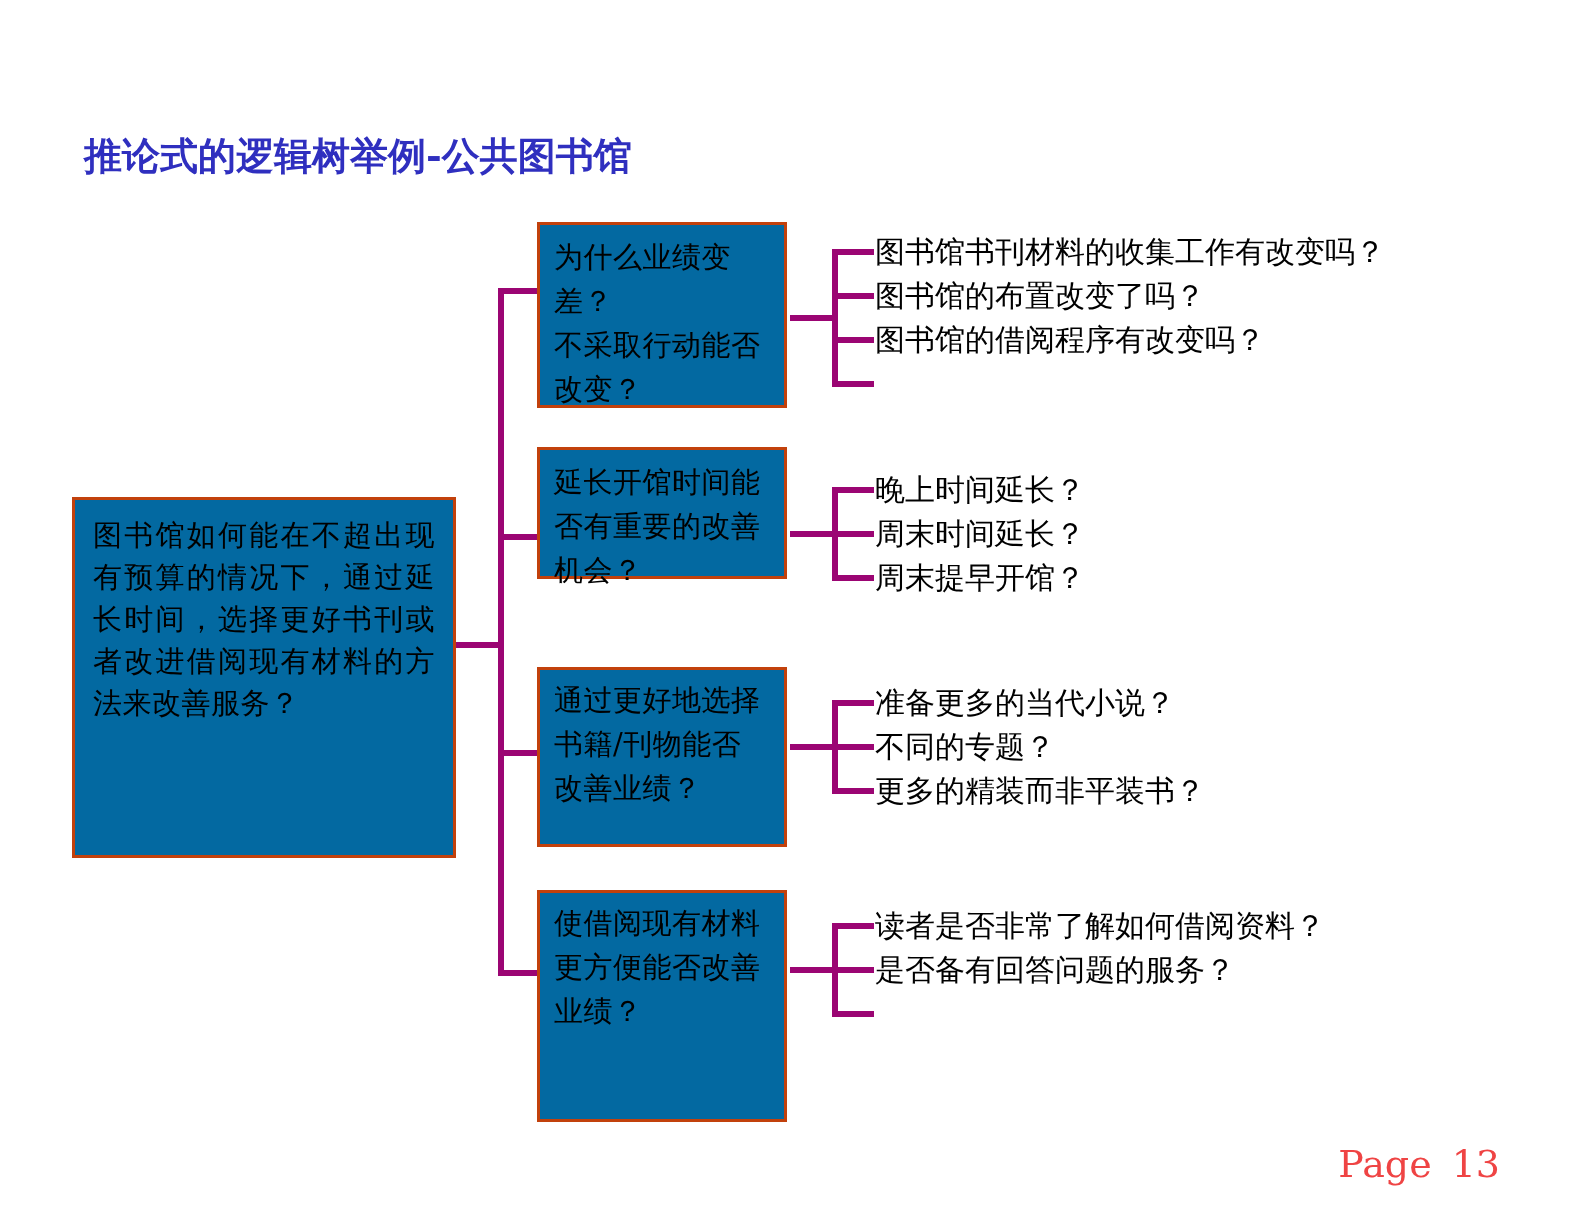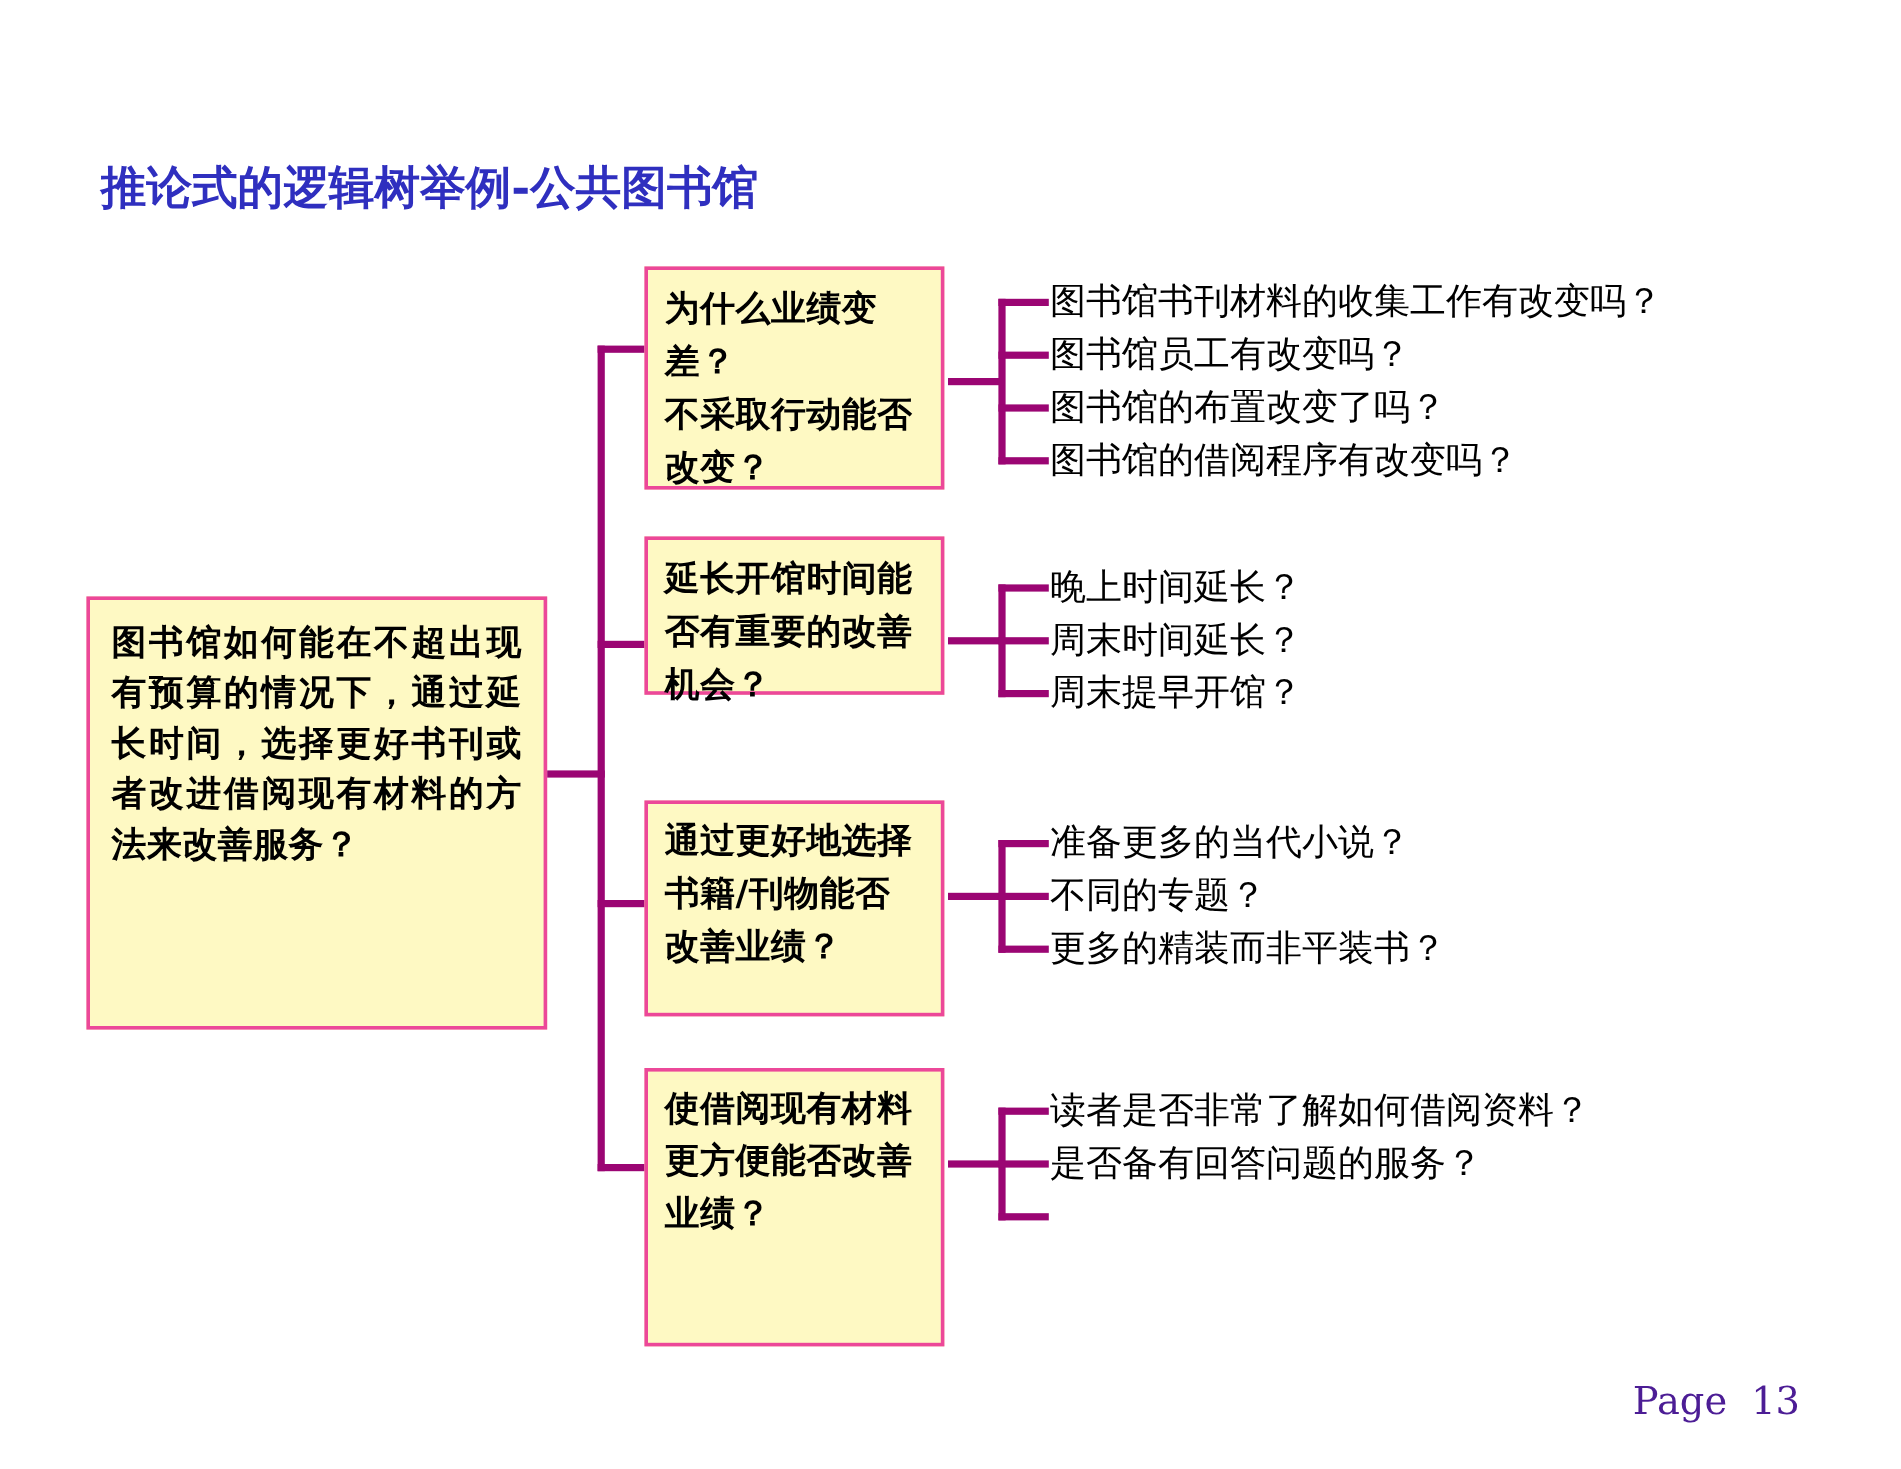--- a/index.html
+++ b/index.html
@@ -28,24 +28,23 @@
     color: #2F2FBF;
     letter-spacing: 0px;
     white-space: nowrap;
     font-family: "DejaVu Serif", "Liberation Serif", serif;
   }
 
   
   .node-box {
     position: absolute;
     box-sizing: border-box;
-    border: 3px solid #ec4899;
-    background: #fef9c3;
+    border: 3px solid #c2410c;
+    background: #0369a1;
     color: #000000;
-    font-weight: bold;
   }
   .node-box .box-text {
     position: absolute;
     left: 0;
     right: 0;
     color: #000000;
     font-size: 30px;
     line-height: 44px;
     font-family: "DejaVu Serif", "Liberation Serif", serif;
     letter-spacing: 0.5px;
@@ -154,22 +153,22 @@
   #leaf-group-0 { top: 230px; }
   #leaf-group-1 { top: 468px; }
   #leaf-group-2 { top: 681px; }
   #leaf-group-3 { top: 904px; }
 
   
   .footer-page {
     position: absolute;
     right: 84px;
     bottom: 38px;
-    font-size: 32px;
-    color: #4c1d95;
+    font-size: 38px;
+    color: #ef4444;
     font-family: "DejaVu Serif", "Liberation Serif", serif;
     white-space: nowrap;
   }
   .footer-page .page-num { margin-left: 20px; }
 </style>
 </head>
 <body>
 
 <div class="slide">
 
@@ -204,21 +203,20 @@
     <div class="leaf-bracket">
         <div class="spine" style="top: 19px; height: 138px;"></div>
         <div class="in-stub" style="top: 85px;"></div>
         <div class="out-stub" style="top: 19px;"></div>
         <div class="out-stub" style="top: 63px;"></div>
         <div class="out-stub" style="top: 107px;"></div>
         <div class="out-stub" style="top: 151px;"></div>
       </div>
     <div class="leaf-list">
       <div class="leaf-item">图书馆书刊材料的收集工作有改变吗？</div>
-      <div class="leaf-item">图书馆员工有改变吗？</div>
       <div class="leaf-item">图书馆的布置改变了吗？</div>
       <div class="leaf-item">图书馆的借阅程序有改变吗？</div>
     </div>
   </div>
 
   <div class="leaf-group" id="leaf-group-1">
     <div class="leaf-bracket">
         <div class="spine" style="top: 19px; height: 94px;"></div>
         <div class="in-stub" style="top: 63px;"></div>
         <div class="out-stub" style="top: 19px;"></div>

